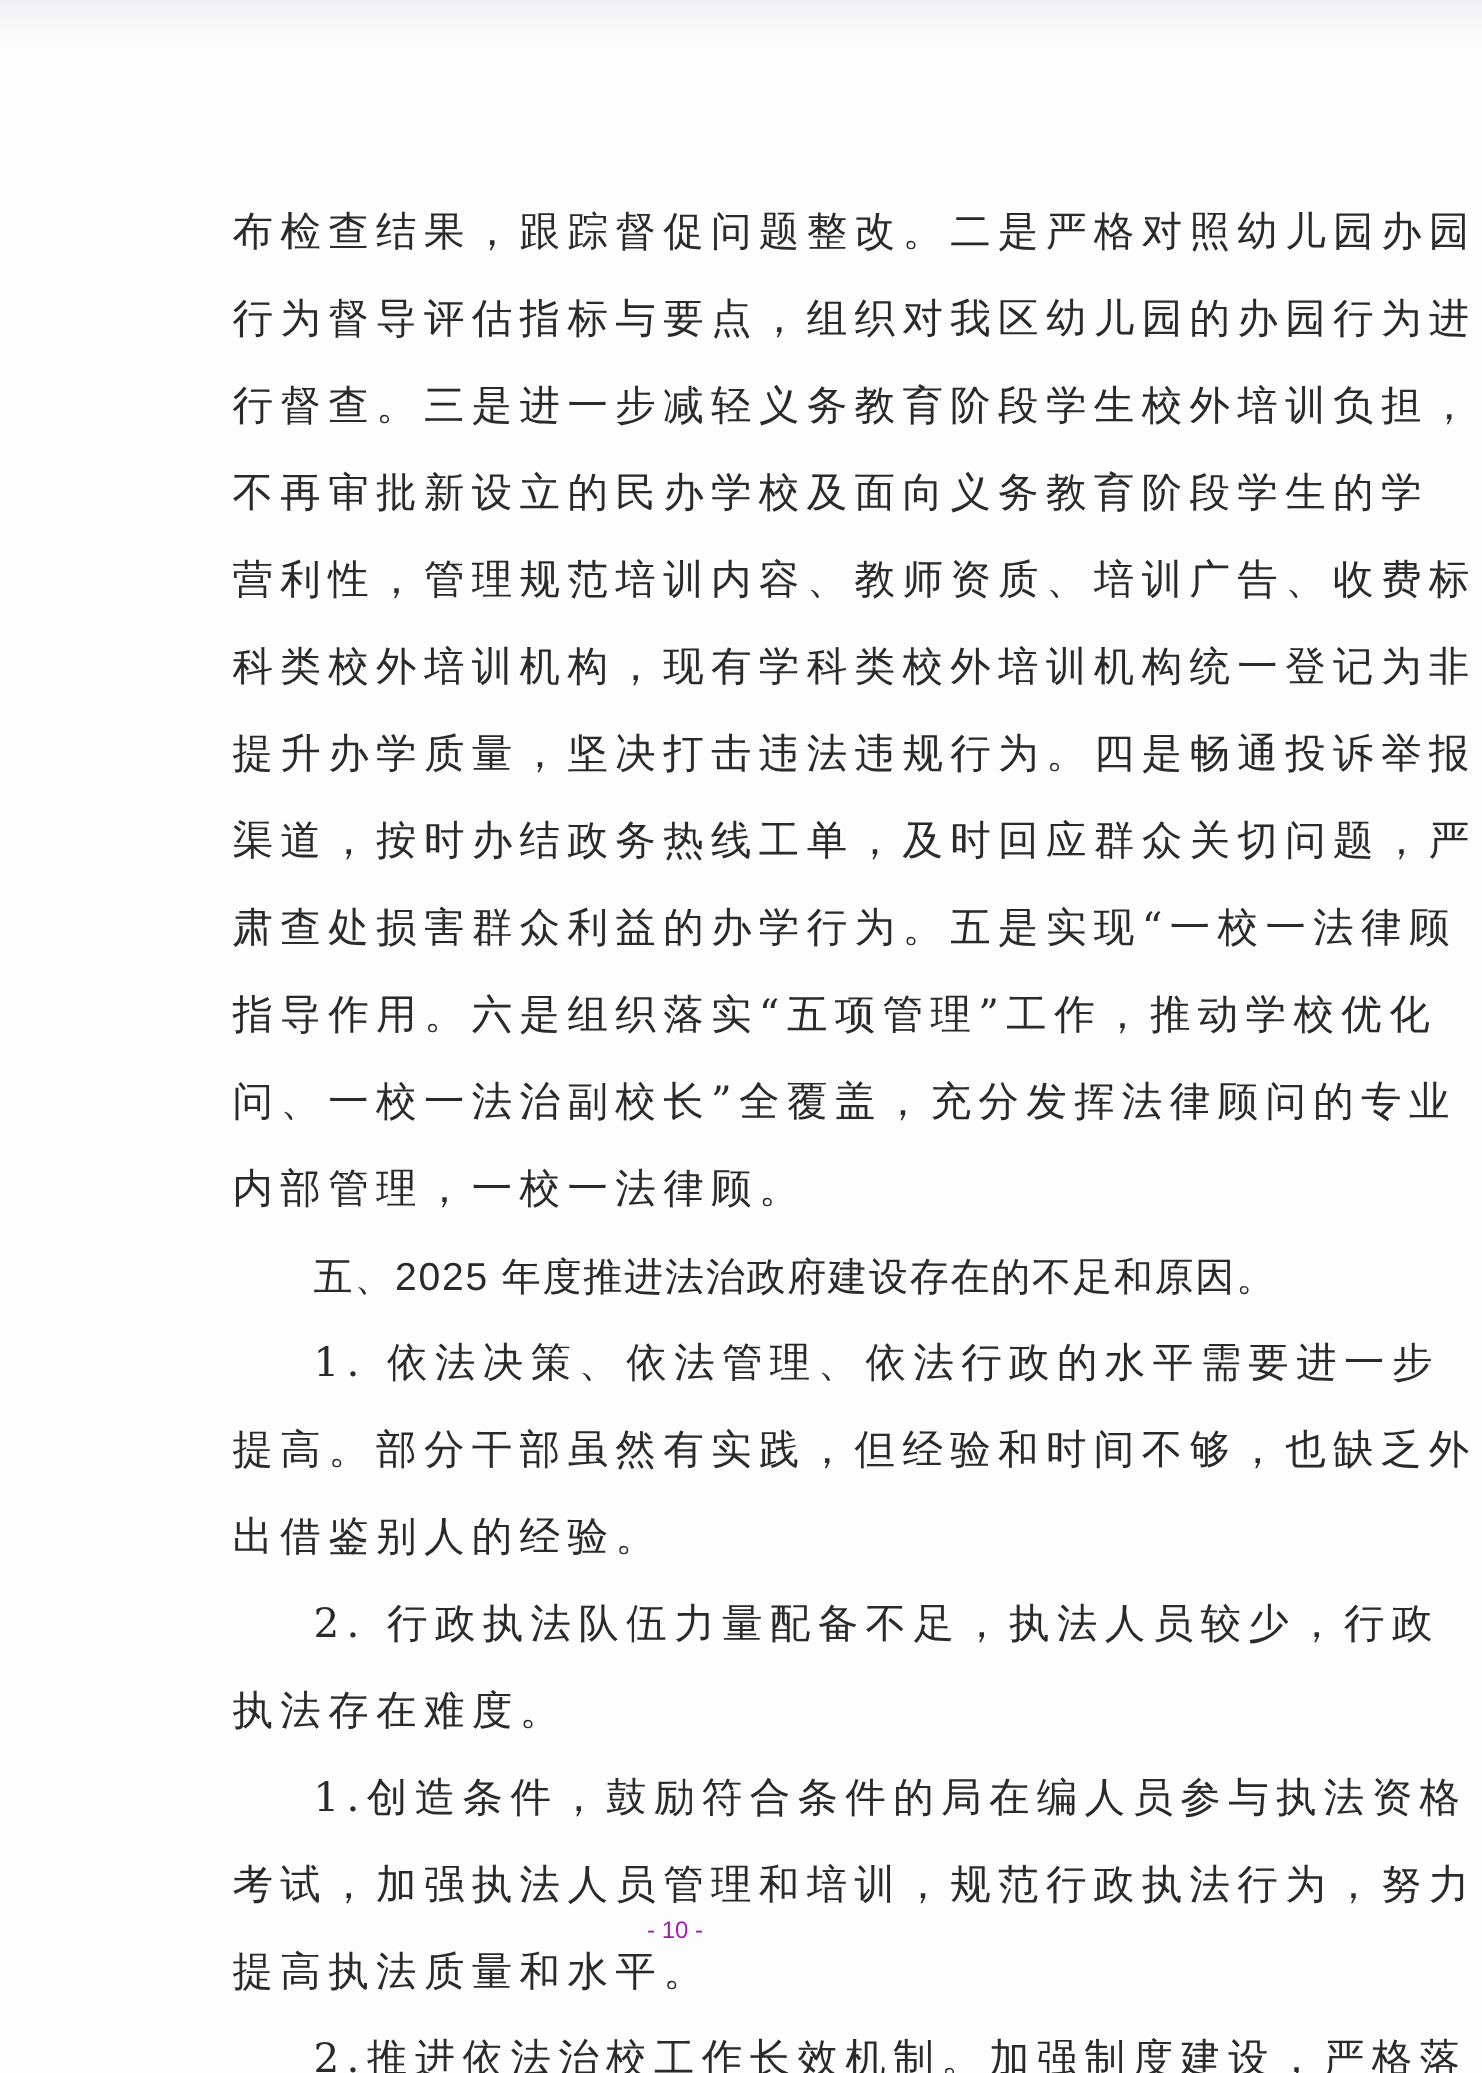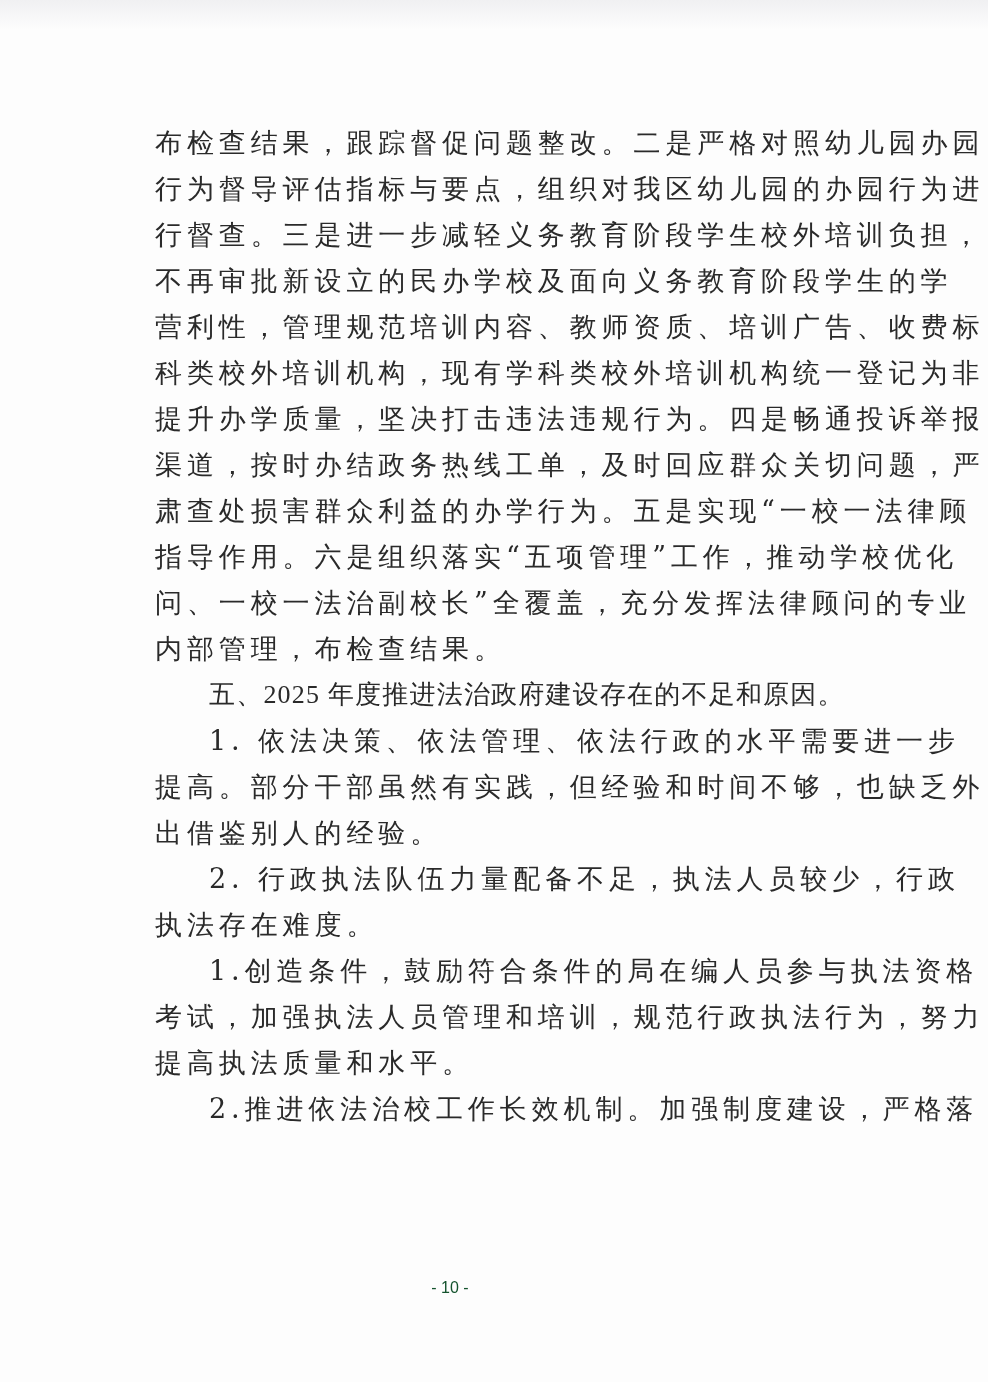--- a/index.html
+++ b/index.html
@@ -19,55 +19,56 @@
     position: absolute;
     left: 155px; top: 120px;
     width: 690px;
   }
   .line {
     height: 46px;
     line-height: 46px;
     font-size: 27px;
     white-space: nowrap;
     letter-spacing: 4.9px;
+    margin-top: 12px;
   }
   .line.bold {
-    font-family: Liberation Serif, serif;
+    font-family: Liberation Sans, sans-serif;
     font-size: 26px;
     letter-spacing: 1.2px;
   }
   .indent { padding-left: 54px; }
   .page-number {
     position: absolute;
     left: 0; width: 900px;
     top: 1279px;
     text-align: center;
     font-family: "Liberation Sans", sans-serif;
     font-size: 16px;
-    color: #14532d;
+    color: #a21caf;
   }
 </style>
 </head>
 <body>
 
 <div class="scan-edge"></div>
 
 <div class="page">
   <div class="line">布检查结果，跟踪督促问题整改。二是严格对照幼儿园办园</div>
   <div class="line">行为督导评估指标与要点，组织对我区幼儿园的办园行为进</div>
   <div class="line">行督查。三是进一步减轻义务教育阶段学生校外培训负担，</div>
   <div class="line">不再审批新设立的民办学校及面向义务教育阶段学生的学</div>
   <div class="line">营利性，管理规范培训内容、教师资质、培训广告、收费标</div>
   <div class="line">科类校外培训机构，现有学科类校外培训机构统一登记为非</div>
   <div class="line">提升办学质量，坚决打击违法违规行为。四是畅通投诉举报</div>
   <div class="line">渠道，按时办结政务热线工单，及时回应群众关切问题，严</div>
   <div class="line">肃查处损害群众利益的办学行为。五是实现“一校一法律顾</div>
   <div class="line">指导作用。六是组织落实“五项管理”工作，推动学校优化</div>
   <div class="line">问、一校一法治副校长”全覆盖，充分发挥法律顾问的专业</div>
-  <div class="line">内部管理，布检查结果。</div>
+  <div class="line">内部管理，一校一法律顾。</div>
   <div class="line bold indent">五、2025 年度推进法治政府建设存在的不足和原因。</div>
   <div class="line indent">1. 依法决策、依法管理、依法行政的水平需要进一步</div>
   <div class="line">提高。部分干部虽然有实践，但经验和时间不够，也缺乏外</div>
   <div class="line">出借鉴别人的经验。</div>
   <div class="line indent">2. 行政执法队伍力量配备不足，执法人员较少，行政</div>
   <div class="line">执法存在难度。</div>
   <div class="line indent">1.创造条件，鼓励符合条件的局在编人员参与执法资格</div>
   <div class="line">考试，加强执法人员管理和培训，规范行政执法行为，努力</div>
   <div class="line">提高执法质量和水平。</div>
   <div class="line indent">2.推进依法治校工作长效机制。加强制度建设，严格落</div>

